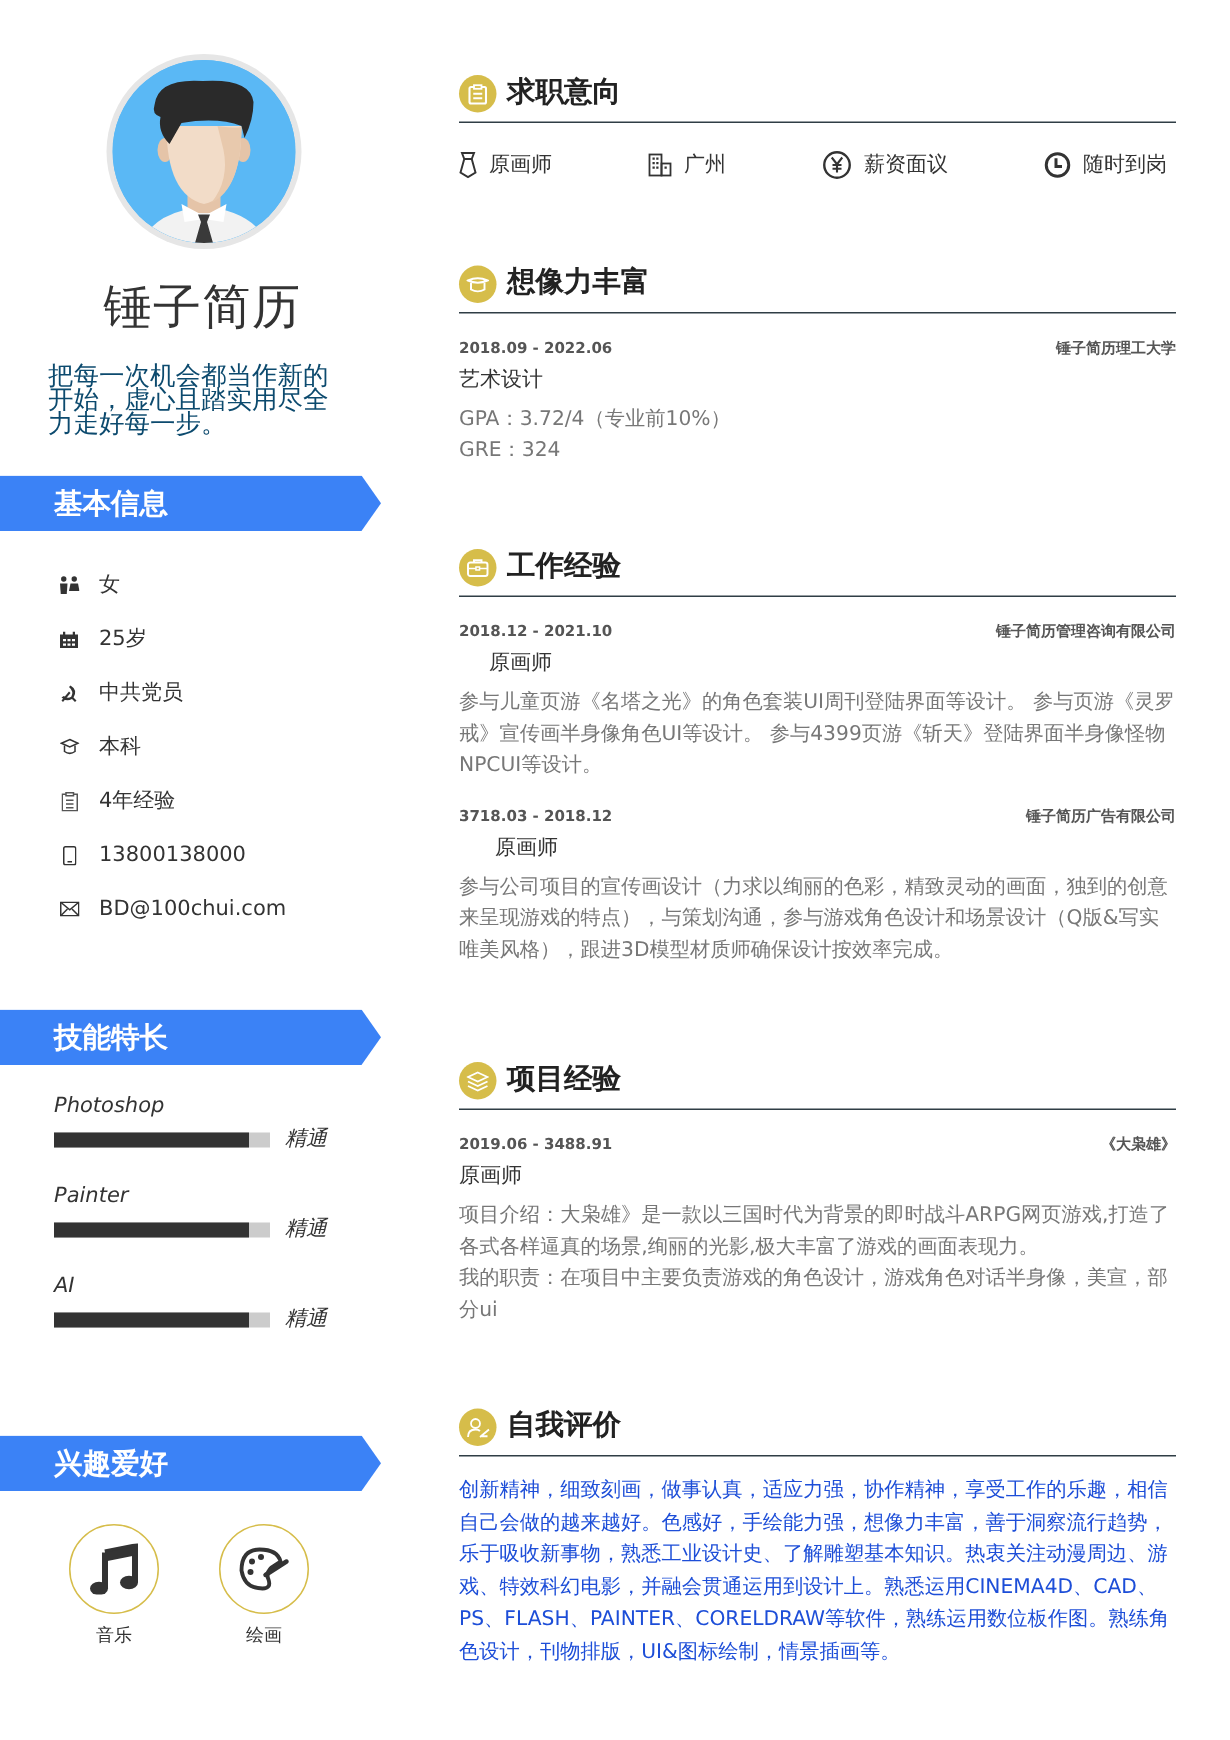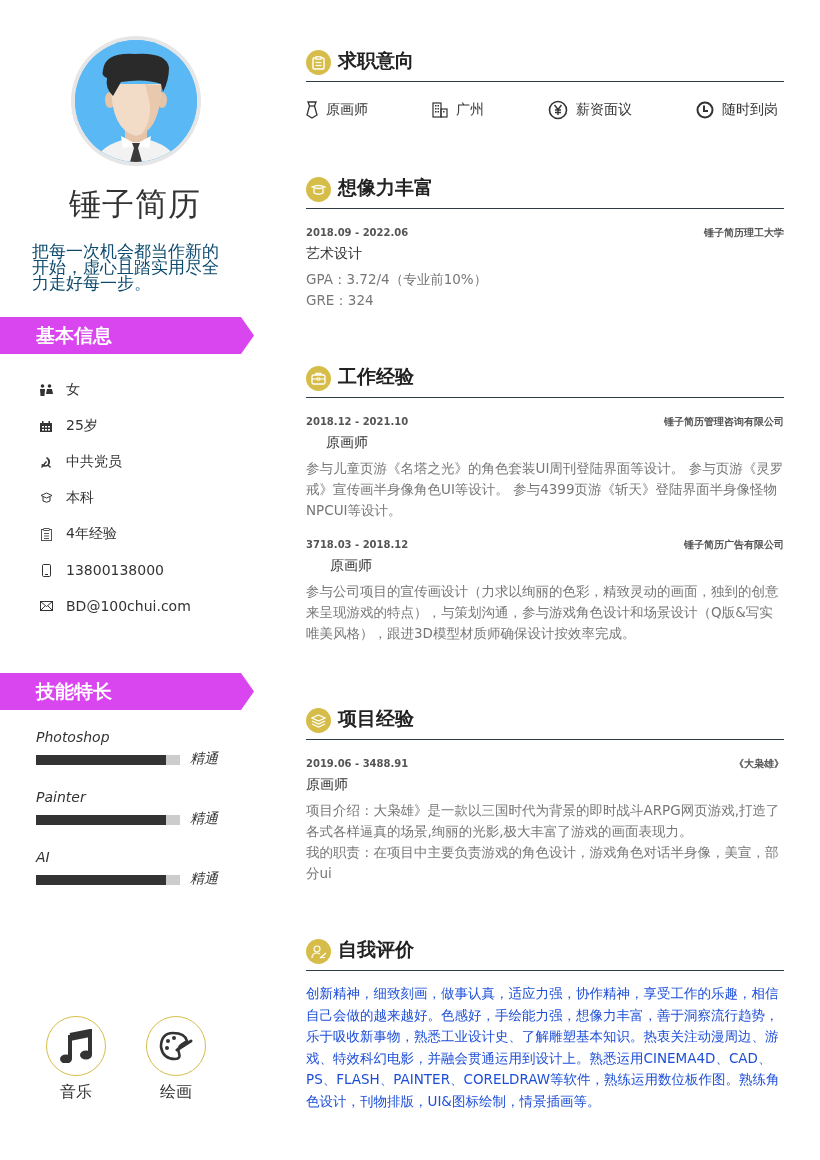--- a/index.html
+++ b/index.html
@@ -22,21 +22,21 @@
     position: absolute; left: 0; top: 183px; width: 270px; text-align: center;
     font-size: 32px; color: #333; letter-spacing: 1px;
   }
   .motto {
     position: absolute; left: 32px; top: 243px; width: 200px; text-align: left;
     font-size: 17px; line-height: 16px; color: #0c4a6e;
   }
 
   .ribbon {
     position: absolute; left: 0; width: 254px; height: 37px;
-    background: #d946ef;
+    background: #3b82f6;
     clip-path: polygon(0 0, 241px 0, 254px 50%, 241px 100%, 0 100%);
   }
   .ribbon span {
     position: absolute; left: 36px; top: 6px; font-size: 19px; font-weight: bold; color: #fff;
   }
 
   .info-list { position: absolute; left: 38px; top: 372px; list-style: none; }
   .info-item { height: 36px; display: flex; align-items: center; font-size: 14px; color: #333; }
   .info-icon { width: 16px; height: 16px; margin-right: 12px; display: flex; align-items: center; justify-content: center; }
 
@@ -46,21 +46,21 @@
   .skill-bar { position: absolute; left: 0; top: 27px; width: 144px; height: 10px; background: #cccccc; }
   .skill-fill { height: 10px; background: #333333; }
   .skill-level { position: absolute; left: 154px; top: 22px; font-size: 14px; color: #333; }
 
   .hobbies { position: absolute; left: 46px; top: 1016px; display: flex; }
   .hobby { width: 60px; margin-right: 40px; text-align: center; }
   .hobby-circle {
     width: 60px; height: 60px; border-radius: 50%; border: 1.5px solid #d6bd4a;
     display: flex; align-items: center; justify-content: center;
   }
-  .hobby-label { margin-top: 6px; font-size: 16px; color: #333; }
+  .hobby-label { margin-top: 6px; font-size: 12px; color: #333; }
 
   
   .section { position: absolute; left: 306px; width: 478px; }
   .section-head { position: relative; height: 36px; border-bottom: 1.5px solid #2f3d45; }
   .sec-icon {
     position: absolute; left: 0; top: 4px; width: 25px; height: 25px; border-radius: 50%;
     background: #d6bd4a; display: flex; align-items: center; justify-content: center;
   }
   .sec-title { position: absolute; left: 32px; top: 2px; font-size: 19px; font-weight: bold; color: #222; }
 
@@ -214,20 +214,23 @@
       </div>
       <div class="skill">
         <div class="skill-name">AI</div>
         <div class="skill-bar">
             <div class="skill-fill" style="width:90%"></div>
           </div>
         <div class="skill-level">精通</div>
       </div>
     </div>
 
+    <div class="ribbon" style="top:957px;">
+      <span>兴趣爱好</span>
+    </div>
     <div class="hobbies">
       <div class="hobby">
         <div class="hobby-circle">
           <svg width="32" height="34" viewBox="0 0 32 34">
             <path d="M10 6 L30 2 V26" fill="none" stroke="#333" stroke-width="4"></path>
             <path d="M10 6 V30" stroke="#333" stroke-width="4"></path>
             <path d="M10 6 L30 2 V8 L10 12 Z" fill="#333"></path>
             <ellipse cx="6" cy="30" rx="6" ry="4.5" fill="#333"></ellipse>
             <ellipse cx="26" cy="26" rx="6" ry="4.5" fill="#333"></ellipse>
           </svg>

